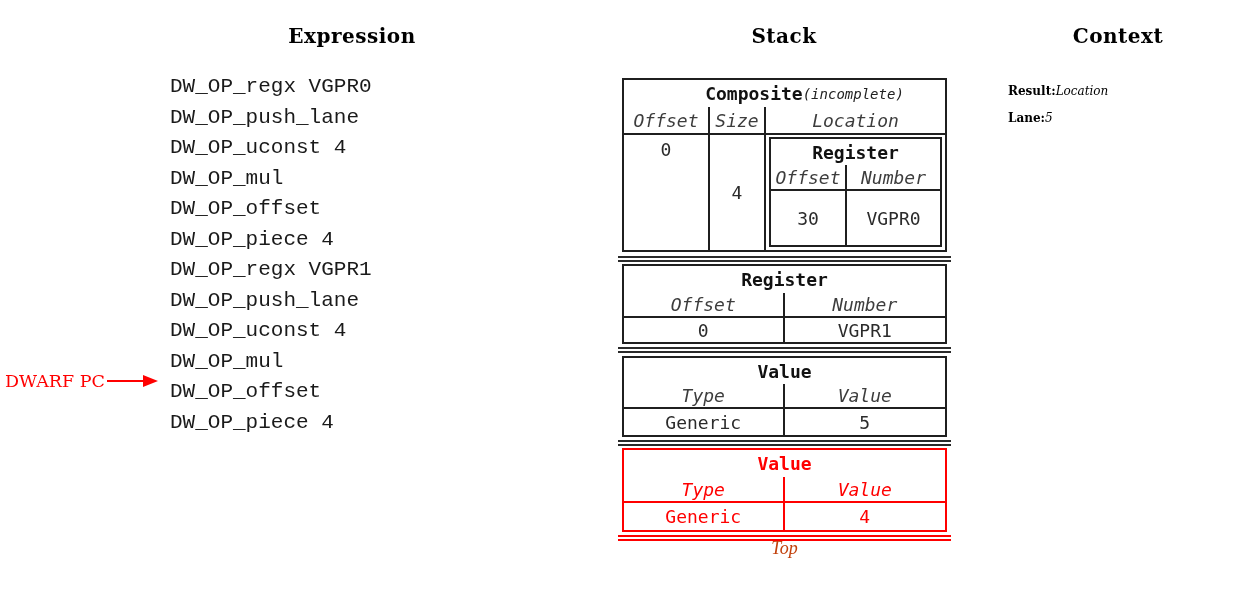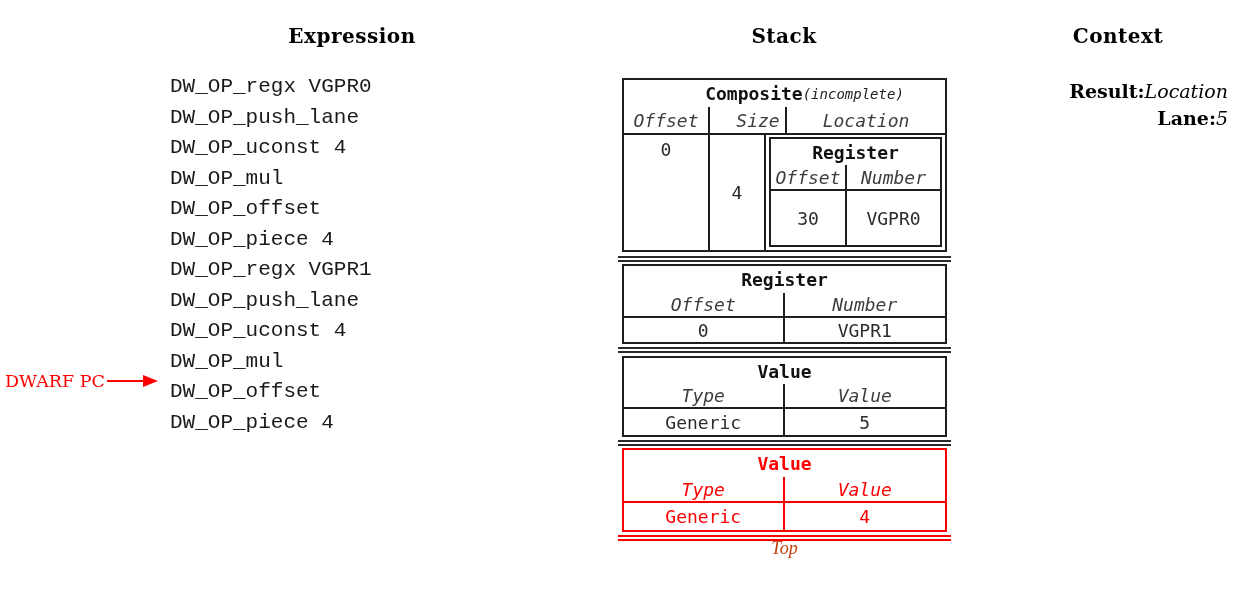--- a/index.html
+++ b/index.html
@@ -39,21 +39,21 @@
   .c1 { width:50%; border-right:2px solid #1f1f1f; }
   .c2 { flex:1; }
 
   
   .comp-body { flex:1; display:flex; }
   .comp-offset-col { width:86px; border-right:2px solid #1f1f1f; display:flex; flex-direction:column; }
   .comp-offset-head { height:28px; border-bottom:2px solid #1f1f1f; font-style:italic; color:#3d3d3d; }
   .comp-offset-val { height:28px; }
   .comp-parts-col { flex:1; display:flex; flex-direction:column; }
   .comp-parts-head { height:25px; font-style:italic; color:#3d3d3d; }
-  .comp-sub { height:28px; display:flex; border-bottom:2px solid #1f1f1f; font-style:italic; color:#3d3d3d;padding-left:21px; }
+  .comp-sub { height:28px; display:flex; border-bottom:2px solid #1f1f1f; font-style:italic; color:#3d3d3d; }
   .comp-size-head { width:56px; border-right:2px solid #1f1f1f; }
   .comp-loc-head { flex:1; }
   .comp-content { flex:1; display:flex; }
   .comp-size-val { width:56px; border-right:2px solid #1f1f1f; }
   .comp-loc-val { flex:1; padding:2px 3px 3px 3px; }
   .nested-table { width:100%; height:100%; border:2px solid #1f1f1f;
                   display:flex; flex-direction:column; }
   .nested-table .tbl-title { height:26px; }
   .nested-table .hrow { height:26px; }
   .nested-table .nc1 { width:76px; border-right:2px solid #1f1f1f; }
@@ -69,21 +69,21 @@
   .stack-table.red .tbl-title { color:#ff0000; }
   .stack-table.red .hrow { color:#ff0000; border-color:#ff0000; }
   .stack-table.red .c1 { border-color:#ff0000; }
 
   .top-label { position:absolute; left:618px; top:538px; width:333px; text-align:center;
                font-family:Liberation Serif, serif; font-style:italic;
                font-size:18px; color:#c2410c; }
 
   
   .context-block { position:absolute; left:1008px; top:78px; width:220px;
-                   text-align:right; font-size:19px; color:#000000; }
+                   text-align:left; font-size:12px; color:#000000; }
   .context-block .ctx-line { line-height:27px; white-space:pre; }
   .ctx-key { font-weight:bold; }
   .ctx-val { font-style:italic; }
 </style>
 </head>
 <body>
 
 <div class="canvas">
 
   <div class="col-header hdr-expression">Expression</div>

